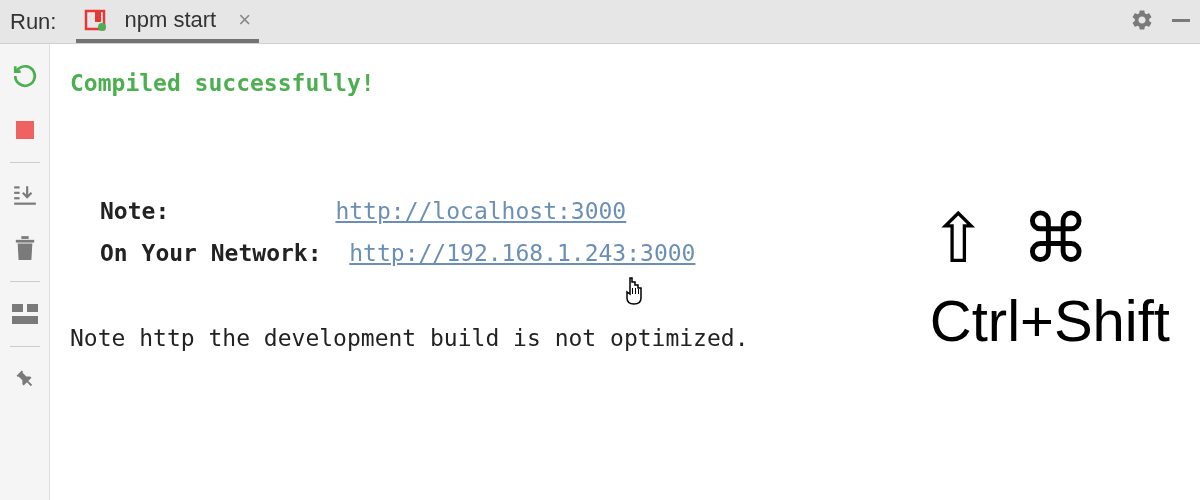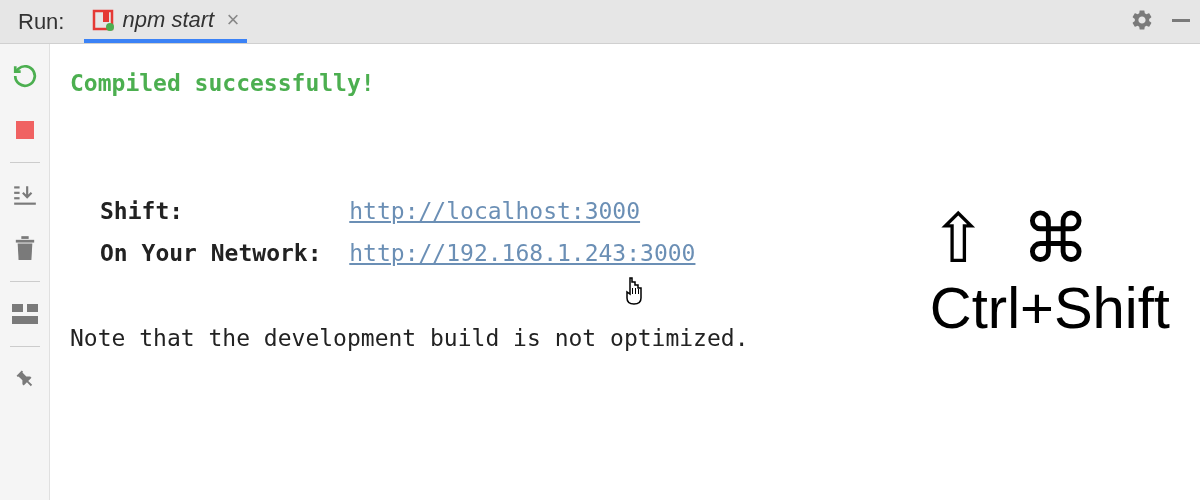--- a/index.html
+++ b/index.html
@@ -13,36 +13,35 @@
       height: 500px;
       background: #fff;
       overflow: hidden;
     }
     .header {
       background: #e6e6e6;
       height: 44px;
       display: flex;
       align-items: center;
       border-bottom: 1px solid #d0d0d0;
-      padding-left: 18px;
+      padding-left: 10px;
       position: relative;
     }
     .run-label {
       font-size: 22px;
       color: #333;
       margin-right: 20px;
     }
     .tab {
       display: flex;
       align-items: center;
       height: 100%;
       padding: 0 8px;
-      border-bottom: 4px solid #3b82f6;
-      gap: 8px;
-      font-style: italic;
+      border-bottom: 4px solid #737373;
+      gap: 18px;
     }
     .npm-icon {
       width: 22px;
       height: 22px;
       position: relative;
     }
     .npm-icon svg {
       width: 100%;
       height: 100%;
     }
@@ -143,21 +142,21 @@
       text-align: left;
     }
     .shortcut-symbols {
       font-size: 68px;
       line-height: 1;
       letter-spacing: 8px;
     }
     .shortcut-text {
       font-size: 58px;
       line-height: 1.1;
-      margin-top: 4px;
+      margin-top: 17px;
       text-align: center;
     }
   </style>
 </head>
 <body>
 
 <div class="header">
   <span class="run-label">Run:</span>
   <div class="tab">
     <span class="npm-icon">
@@ -228,27 +227,27 @@
         <path d="M16,3 L16,5 L15,5 L15,11 L18,14 L18,16 L13,16 L13,22 L11,22 L11,16 L6,16 L6,14 L9,11 L9,5 L8,5 L8,3 Z" transform="rotate(-45 12 12)"></path>
       </svg>
     </div>
   </div>
 
   <div class="console">
     <div class="line-green">Compiled successfully!</div>
     <div class="spacer"></div>
     <div class="spacer"></div>
     <div class="line-normal indent">
-      <span class="bold">Shift:</span><span>&nbsp;&nbsp;&nbsp;&nbsp;&nbsp;&nbsp;&nbsp;&nbsp;&nbsp;&nbsp;&nbsp;&nbsp;</span><span class="link">http://localhost:3000</span>
+      <span class="bold">Note:</span><span>&nbsp;&nbsp;&nbsp;&nbsp;&nbsp;&nbsp;&nbsp;&nbsp;&nbsp;&nbsp;&nbsp;&nbsp;</span><span class="link">http://localhost:3000</span>
     </div>
     <div class="line-normal indent">
       <span class="bold">On Your Network:</span><span>&nbsp;&nbsp;</span><span class="link">http://192.168.1.243:3000</span>
     </div>
     <div class="spacer"></div>
-    <div class="line-normal">Note that the development build is not optimized.</div>
+    <div class="line-normal">Note http the development build is not optimized.</div>
 
     <div class="cursor-overlay">
       <svg width="28" height="32" viewBox="0 0 28 32">
         <path d="M10 2 L10 18 L7 16 L7 22 Q7 28 14 28 Q21 28 21 22 L21 12 L18 12 L18 9 L15 9 L15 6 L12 6 L12 2 Z" fill="white" stroke="black" stroke-width="1.5"></path>
         <line x1="12.5" y1="12" x2="12.5" y2="18" stroke="black" stroke-width="1"></line>
         <line x1="15.5" y1="12" x2="15.5" y2="18" stroke="black" stroke-width="1"></line>
         <line x1="18.5" y1="13" x2="18.5" y2="18" stroke="black" stroke-width="1"></line>
       </svg>
     </div>
 

